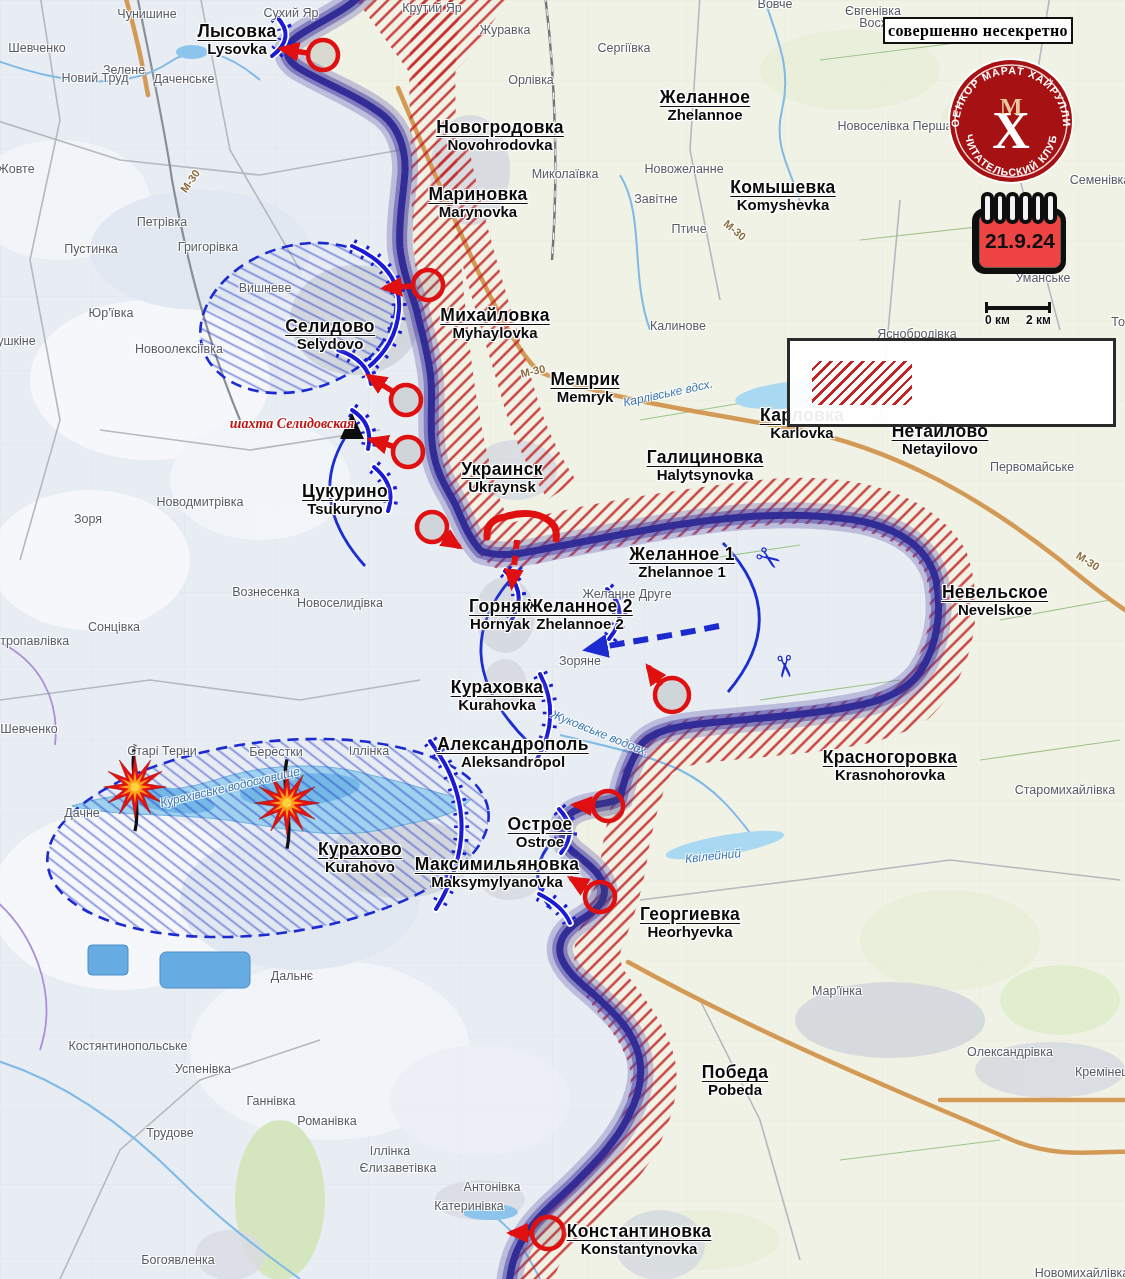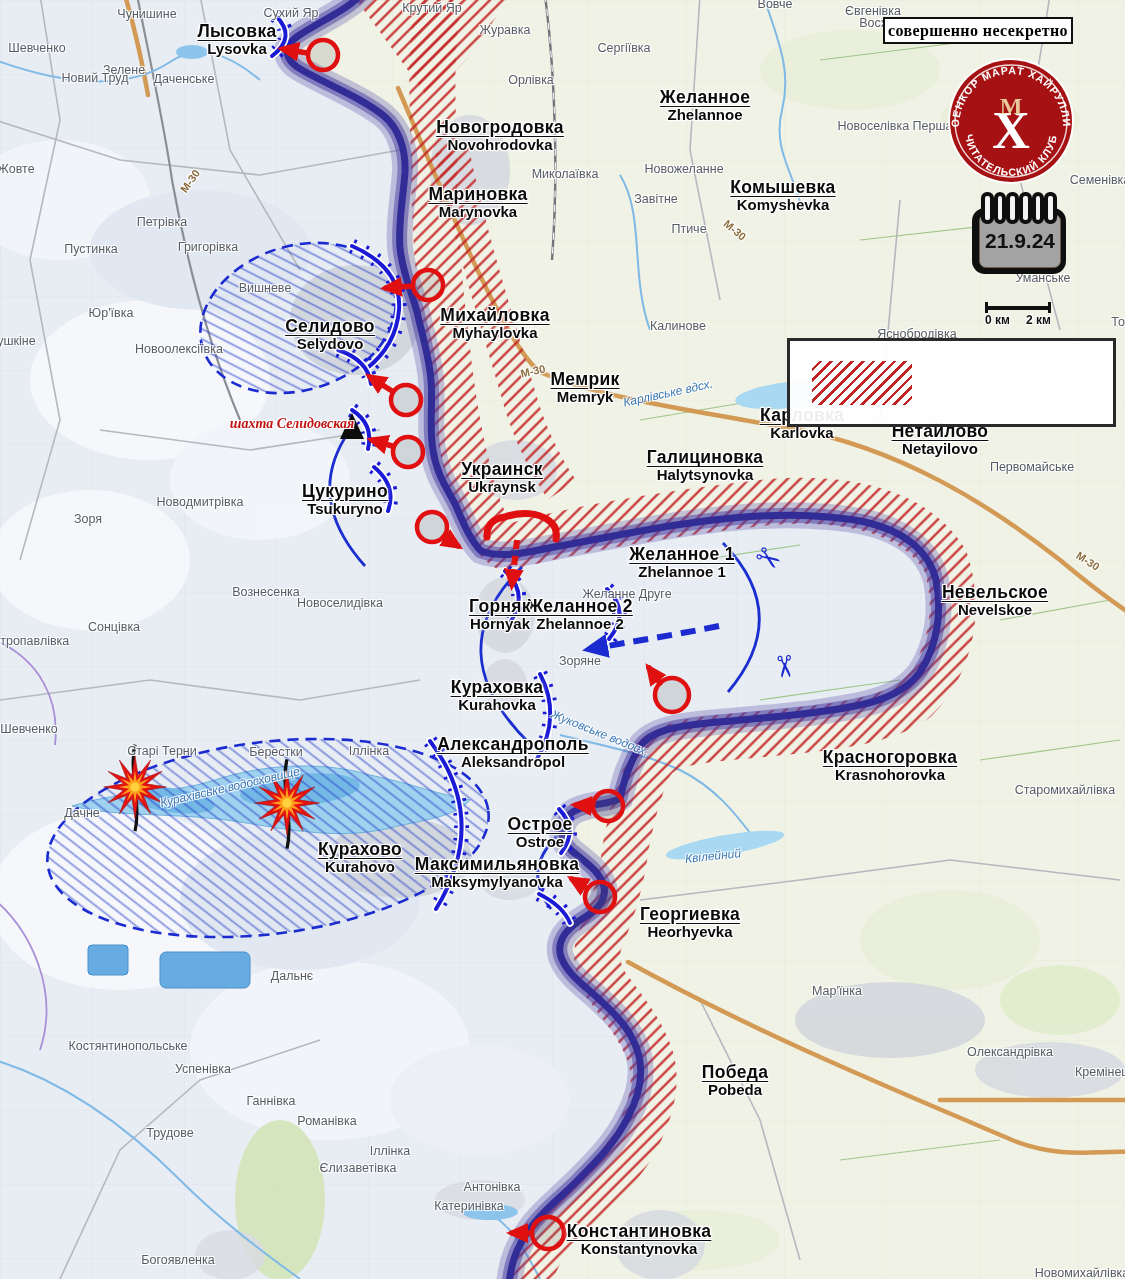--- a/index.html
+++ b/index.html
@@ -14,21 +14,21 @@
        text-shadow:-1px -1px 0 rgba(255,255,255,.9),1px -1px 0 rgba(255,255,255,.9),-1px 1px 0 rgba(255,255,255,.9),1px 1px 0 rgba(255,255,255,.9)}
   .wl{color:#3a78b5;font-style:italic;font-size:12px}
   .rl{color:#8c6d3f;font-size:11px;font-weight:700}
   .mine-label{position:absolute;transform:translate(-50%,-50%);font:italic 700 14px "Liberation Serif",serif;color:#c01414;white-space:nowrap;z-index:2;
        text-shadow:-1px -1px 0 #fff,1px -1px 0 #fff,-1px 1px 0 #fff,1px 1px 0 #fff}
   .classif{position:absolute;left:883px;top:17px;width:186px;height:23px;background:#fff;border:2.5px solid #101010;
        display:flex;align-items:center;justify-content:center;font:700 16px "Liberation Serif",serif;color:#000000;z-index:3;letter-spacing:.4px}
   #logo{position:absolute;left:946px;top:56px;z-index:3}
   .calendar{position:absolute;left:972px;top:192px;width:94px;height:84px;z-index:3}
   .cal-body{position:absolute;left:0;top:16px;width:94px;height:66px;background:#0f0f0f;border-radius:13px}
-  .cal-face{position:absolute;left:7px;top:22px;width:80px;height:52px;background:#a3a3a3;border:1px solid #6b5f45;border-radius:7px;
+  .cal-face{position:absolute;left:7px;top:22px;width:80px;height:52px;background:#ef4444;border:1px solid #6b5f45;border-radius:7px;
        display:flex;align-items:center;justify-content:center;font-weight:700;font-size:21px;color:#111}
   .cal-rings{position:absolute;top:0;left:9px;width:76px;display:flex;justify-content:space-between}
   .ring{width:8px;height:24px;border:4px solid #0e0e0e;border-radius:6px;background:#f3f3f3}
   .scalebar{position:absolute;left:985px;top:306px;width:66px;z-index:3;
        text-shadow:-1px -1px 0 #fff,1px -1px 0 #fff,-1px 1px 0 #fff,1px 1px 0 #fff}
   .sb-line{height:3.5px;background:#111;position:relative}
   .sb-line::before,.sb-line::after{content:"";position:absolute;width:3px;height:11px;background:#111;top:-4px}
   .sb-line::before{left:0}.sb-line::after{right:0}
   .sb-labels{display:flex;justify-content:space-between;font-weight:700;font-size:12px;color:#111;margin-top:3px}
   .legend{position:absolute;left:787px;top:338px;width:323px;height:83px;background:rgba(255,255,255,.93);
@@ -406,21 +406,21 @@
       <div class="vil" style="left: 292px; top: 976px;">Дальнє</div>
       <div class="vil" style="left: 837px; top: 991px;">Мар'їнка</div>
       <div class="vil" style="left: 1010px; top: 1052px;">Олександрівка</div>
       <div class="vil" style="left: 1083px; top: 1072px; padding-left: 44px;">Кремінець</div>
       <div class="vil" style="left: 128px; top: 1046px;">Костянтинопольське</div>
       <div class="vil" style="left: 203px; top: 1069px;">Успенівка</div>
       <div class="vil" style="left: 271px; top: 1101px;">Ганнівка</div>
       <div class="vil" style="left: 327px; top: 1121px;">Романівка</div>
       <div class="vil" style="left: 170px; top: 1133px;">Трудове</div>
       <div class="vil" style="left: 390px; top: 1151px;">Іллінка</div>
-      <div class="vil" style="left: 358px; top: 1168px;">Єлизаветівка</div>
+      <div class="vil" style="left: 398px; top: 1168px;">Єлизаветівка</div>
       <div class="vil" style="left: 492px; top: 1187px;">Антонівка</div>
       <div class="vil" style="left: 469px; top: 1206px;">Катеринівка</div>
       <div class="vil" style="left: 178px; top: 1260px;">Богоявленка</div>
       <div class="vil" style="left: 1066px; top: 1273px; margin-left: 16px;">Новомихайлівка</div>
       <div class="vil wl" style="left: 230px; top: 787px; transform: translate(-50%, -50%) rotate(-13deg);">Курахівське водосховище</div>
       <div class="vil wl" style="left: 600px; top: 733px; transform: translate(-50%, -50%) rotate(22deg);">Жуковське водосх.</div>
       <div class="vil wl" style="left: 713px; top: 856px; transform: translate(-50%, -50%) rotate(-6deg);">Квілейний</div>
       <div class="vil wl" style="left: 668px; top: 393px; transform: translate(-50%, -50%) rotate(-12deg);">Карлівське вдсх.</div>
       <div class="vil rl" style="left: 533px; top: 371px; transform: translate(-50%, -50%) rotate(-12deg);">М-30</div>
       <div class="vil rl" style="left: 1088px; top: 561px; transform: translate(-50%, -50%) rotate(33deg);">М-30</div>

